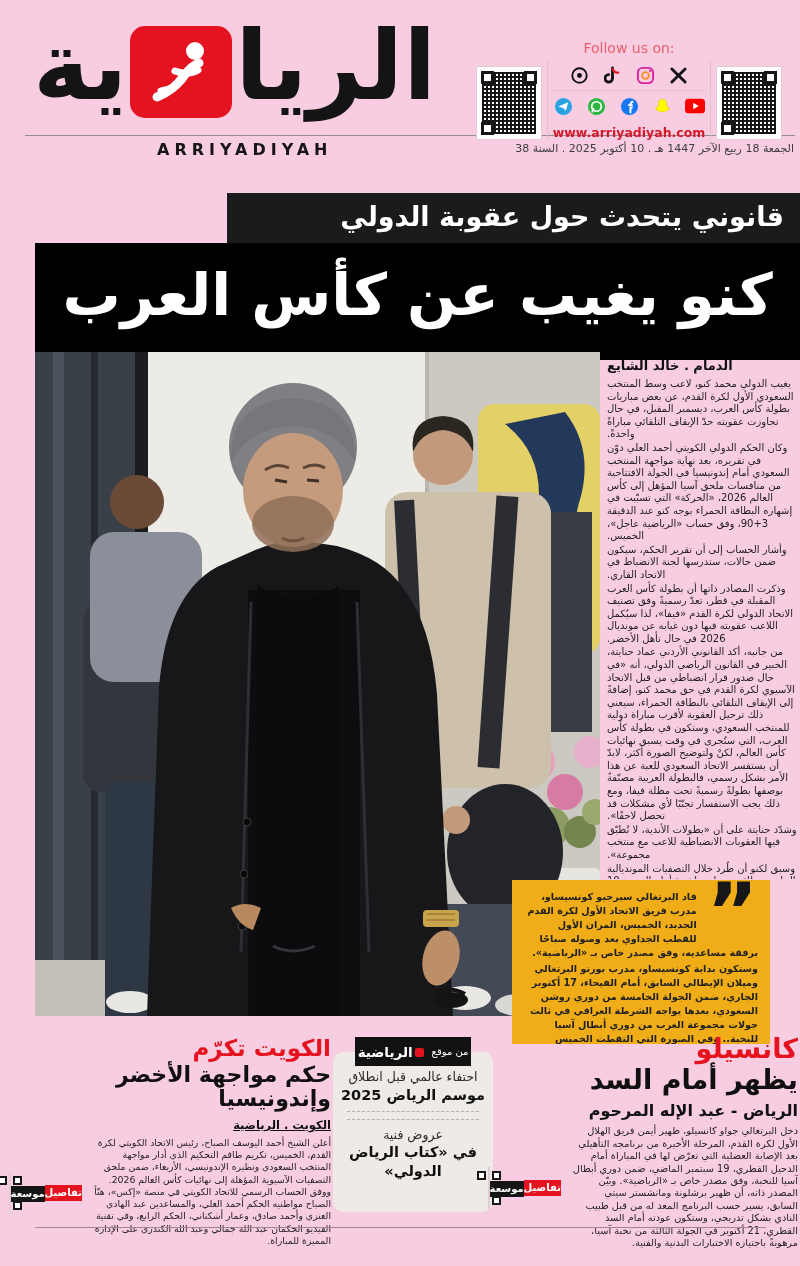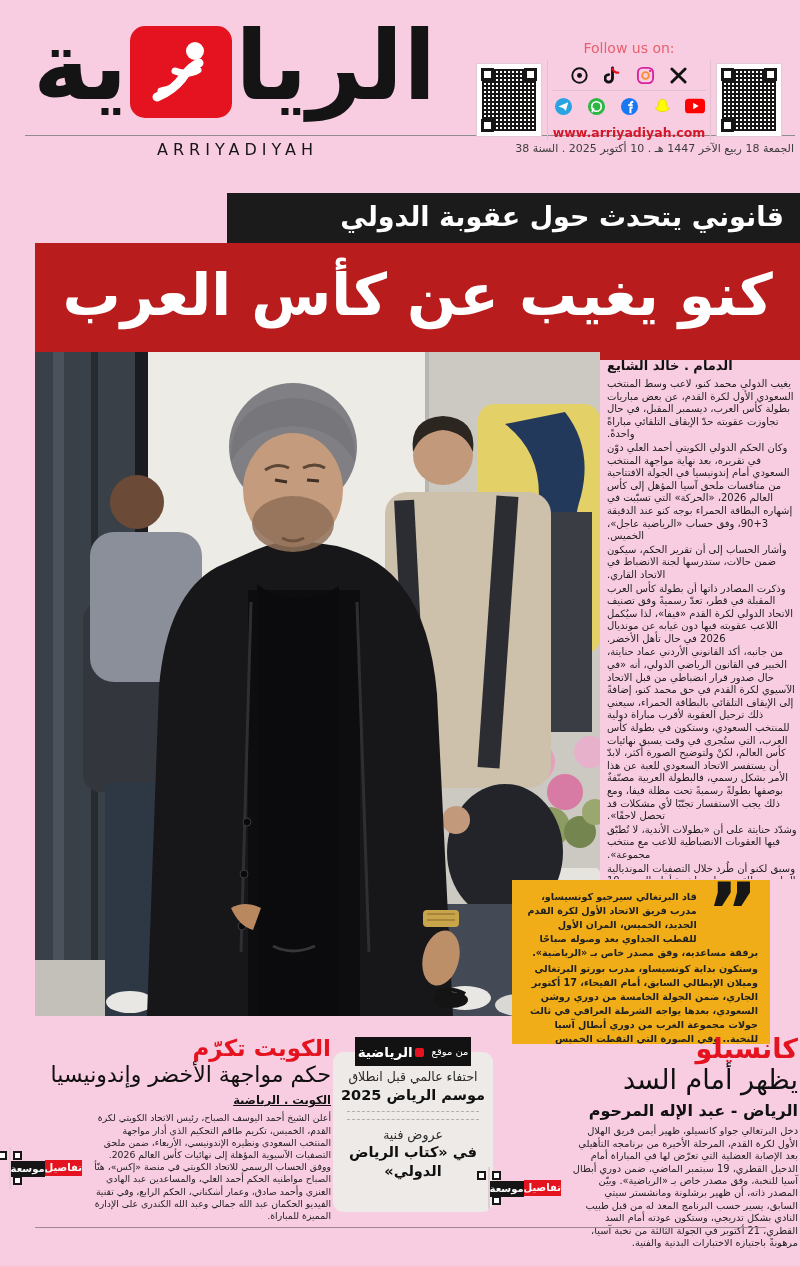--- a/index.html
+++ b/index.html
@@ -4,65 +4,65 @@
 <style>
   * { margin:0; padding:0; box-sizing:border-box; }
   html,body { background:#f9cde1; }
   body { font-family:"DejaVu Sans", sans-serif; }
   .page { position:relative; width:800px; height:1266px; background:#f9cde1; overflow:hidden; direction:rtl; }
 
   
   .logo { position:absolute; left:33px; top:12px; height:124px; display:flex; direction:rtl; align-items:flex-start; gap:3px; }
   .logo-part { font-size:96px; line-height:108px; font-weight:bold; color:#141414; letter-spacing:-3px; }
   .runner-box { width:102px; height:92px; margin-top:14px; background:#e4131f; border-radius:15px; display:flex; align-items:center; justify-content:center; }
-  .logo-latin { position:absolute; left:157px; top:140px; font-size:16px; font-weight:normal; letter-spacing:5px; color:#161616; direction:ltr; }
+  .logo-latin { position:absolute; left:157px; top:140px; font-size:16px; font-weight:bold; letter-spacing:5px; color:#161616; direction:ltr; }
   .rule { position:absolute; left:25px; top:135px; width:770px; height:1px; background:#8d8d8d; }
   .dateline { position:absolute; right:6px; top:142px; font-size:11px; color:#3c3c3c; }
 
   .follow { position:absolute; left:476px; top:40px; width:306px; direction:ltr; }
   .follow-label { color:#e8606e; font-size:14px; text-align:center; margin-bottom:4px; }
-  .follow-row { display:flex; gap:5px; align-items:center; }
+  .follow-row { display:flex; gap:5px; align-items:flex-end; }
   .qr { position:relative; background:#fff; border:1px solid #e3cbd5; }
   .qr-big { width:66px; height:74px; }
   .qr-pattern { position:absolute; inset:5px;
     background: repeating-linear-gradient(90deg, #161616 0 2px, transparent 2px 4px),
                 repeating-linear-gradient(0deg, #161616 0 2px, #fff 2px 4px); }
   .fid { position:absolute; width:13px; height:13px; border:3px solid #161616; background:#fff; z-index:2; }
   .fid.tl{ top:4px; left:4px; } .fid.tr{ top:4px; right:4px; } .fid.bl{ bottom:4px; left:4px; }
   .follow-mid { flex:1; border-left:1px solid #dfc2cd; border-right:1px solid #dfc2cd; padding:0 4px; }
   .icons-row { display:flex; justify-content:center; align-items:center; gap:13px; padding:5px 0; }
   .icons-row.first { border-bottom:1px solid #dfc2cd; }
   .icon { display:inline-flex; width:20px; height:20px; align-items:center; justify-content:center; }
   .website { color:#d6172a; font-weight:bold; font-size:12.5px; text-align:center; margin-top:4px; }
 
   
   .kicker-bar { position:absolute; left:227px; right:0; top:193px; height:50px; background:#1b1b1b; color:#fff;
     font-size:27px; font-weight:bold; line-height:48px; text-align:right; padding-right:16px; }
-  .headline-bar { position:absolute; left:35px; right:0; top:243px; height:117px; background:#b91c1c; color:#fff;
+  .headline-bar { position:absolute; left:35px; right:0; top:243px; height:117px; background:#000000; color:#fff;
     font-size:58px; font-weight:bold; line-height:104px; text-align:center; }
 
   
   .photo { position:absolute; left:35px; top:352px; width:565px; height:664px; overflow:hidden; background:#d8d5cf; }
   .photo svg { display:block; width:100%; height:100%; }
 
   
   .article { position:absolute; left:607px; top:358px; width:191px; height:521px; overflow:hidden; text-align:left; }
   .article .byline { font-size:13px; font-weight:bold; color:#111; margin-bottom:5px; }
   .article p { font-size:10px; line-height:12.6px; color:#1c1c1c; margin-bottom:1px; }
 
   
   .quote-box { position:absolute; left:512px; top:880px; width:258px; height:164px; background:#f0ad17;
     padding:10px 12px 8px 10px; overflow:hidden; text-align:right; }
   .qmark { float:right; font-size:78px; font-weight:bold; color:#171717; line-height:52px; height:48px; margin-left:10px; margin-top:-4px; }
   .quote-box p { font-size:9.6px; font-weight:bold; color:#202020; line-height:14px; margin-bottom:2px; }
 
   
   .section { position:absolute; text-align:right; }
   .sec-kicker { color:#e4131f; font-weight:bold; line-height:1.08; }
-  .sec-title { color:#101010; font-weight:normal; line-height:1.12; margin-top:2px; }
+  .sec-title { color:#101010; font-weight:bold; line-height:1.12; margin-top:2px; }
   .sec-byline { font-weight:bold; color:#111; margin:6px 0 5px; }
   .sec-row { display:flex; gap:9px; }
   .sec-body { color:#222; text-align:right; }
 
   .kuwait { left:35px; top:1036px; width:296px; }
   .kuwait .sec-kicker { font-size:23px; }
   .kuwait .sec-title { font-size:22px; }
   .kuwait .sec-byline { font-size:11.5px;text-decoration:underline; }
   .kuwait .sec-body { width:240px; font-size:9.3px; line-height:12.2px; }
 

